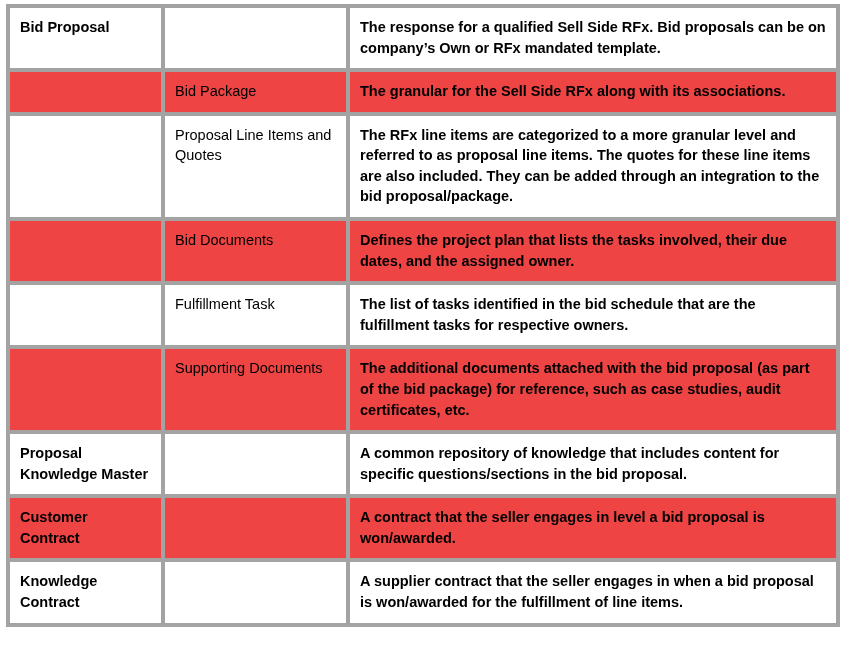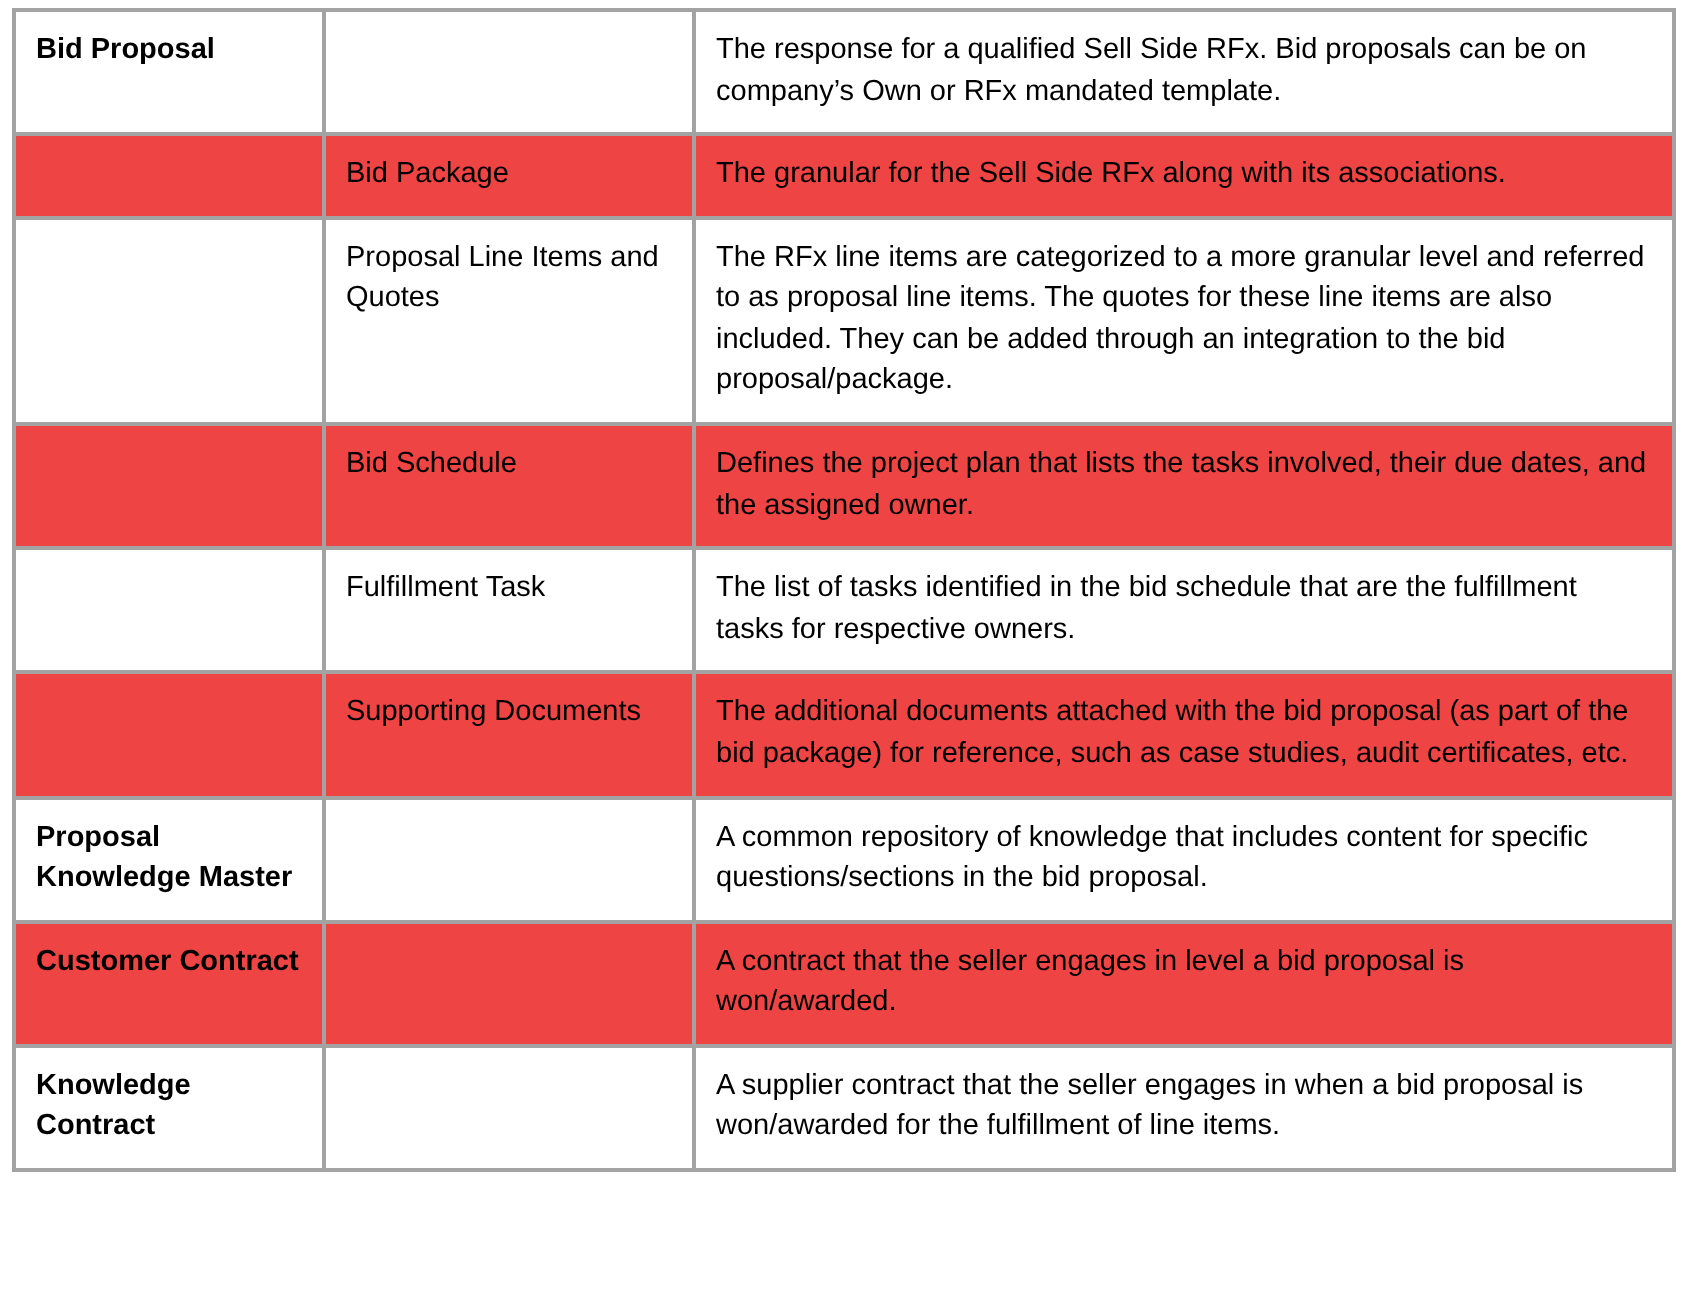--- a/index.html
+++ b/index.html
@@ -19,21 +19,21 @@
     box-sizing: border-box;
   }
   table.concept-table {
     border-collapse: collapse;
     table-layout: fixed;
     width: 830px;
     margin: 4px 6px 0 6px;
     background: #ffffff;
   }
   table.concept-table td {
-    border: 2px solid #a3a3a3;
+    border: 4px solid #a3a3a3;
     vertical-align: top;
     padding: 9px 10px 10px 10px;
     font-size: 14.5px;
     line-height: 1.42;
   }
   col.c1 { width: 155px; }
   col.c2 { width: 185px; }
   col.c3 { width: 490px; }
 
   tr.shaded td {
@@ -42,21 +42,21 @@
   tr.plain td {
     background: #ffffff;
   }
   td.term-main {
     font-weight: bold;
   }
   td.term-sub {
     font-weight: normal;
   }
   td.desc {
-    font-weight: normal;
+    font-weight: bold;
   }
 </style>
 </head>
 <body>
 
 <div class="table-wrap">
   <table class="concept-table">
     <colgroup>
       <col class="c1">
       <col class="c2">
@@ -73,21 +73,21 @@
         <td class="term-sub">Bid Package</td>
         <td class="desc">The granular for the Sell Side RFx along with its associations.</td>
       </tr>
       <tr class="plain">
         <td class="term-main"></td>
         <td class="term-sub">Proposal Line Items and Quotes</td>
         <td class="desc">The RFx line items are categorized to a more granular level and referred to as proposal line items. The quotes for these line items are also included. They can be added through an integration to the bid proposal/package.</td>
       </tr>
       <tr class="shaded">
         <td class="term-main"></td>
-        <td class="term-sub">Bid Schedule</td>
+        <td class="term-sub">Bid Documents</td>
         <td class="desc">Defines the project plan that lists the tasks involved, their due dates, and the assigned owner.</td>
       </tr>
       <tr class="plain">
         <td class="term-main"></td>
         <td class="term-sub">Fulfillment Task</td>
         <td class="desc">The list of tasks identified in the bid schedule that are the fulfillment tasks for respective owners.</td>
       </tr>
       <tr class="shaded">
         <td class="term-main"></td>
         <td class="term-sub">Supporting Documents</td>

